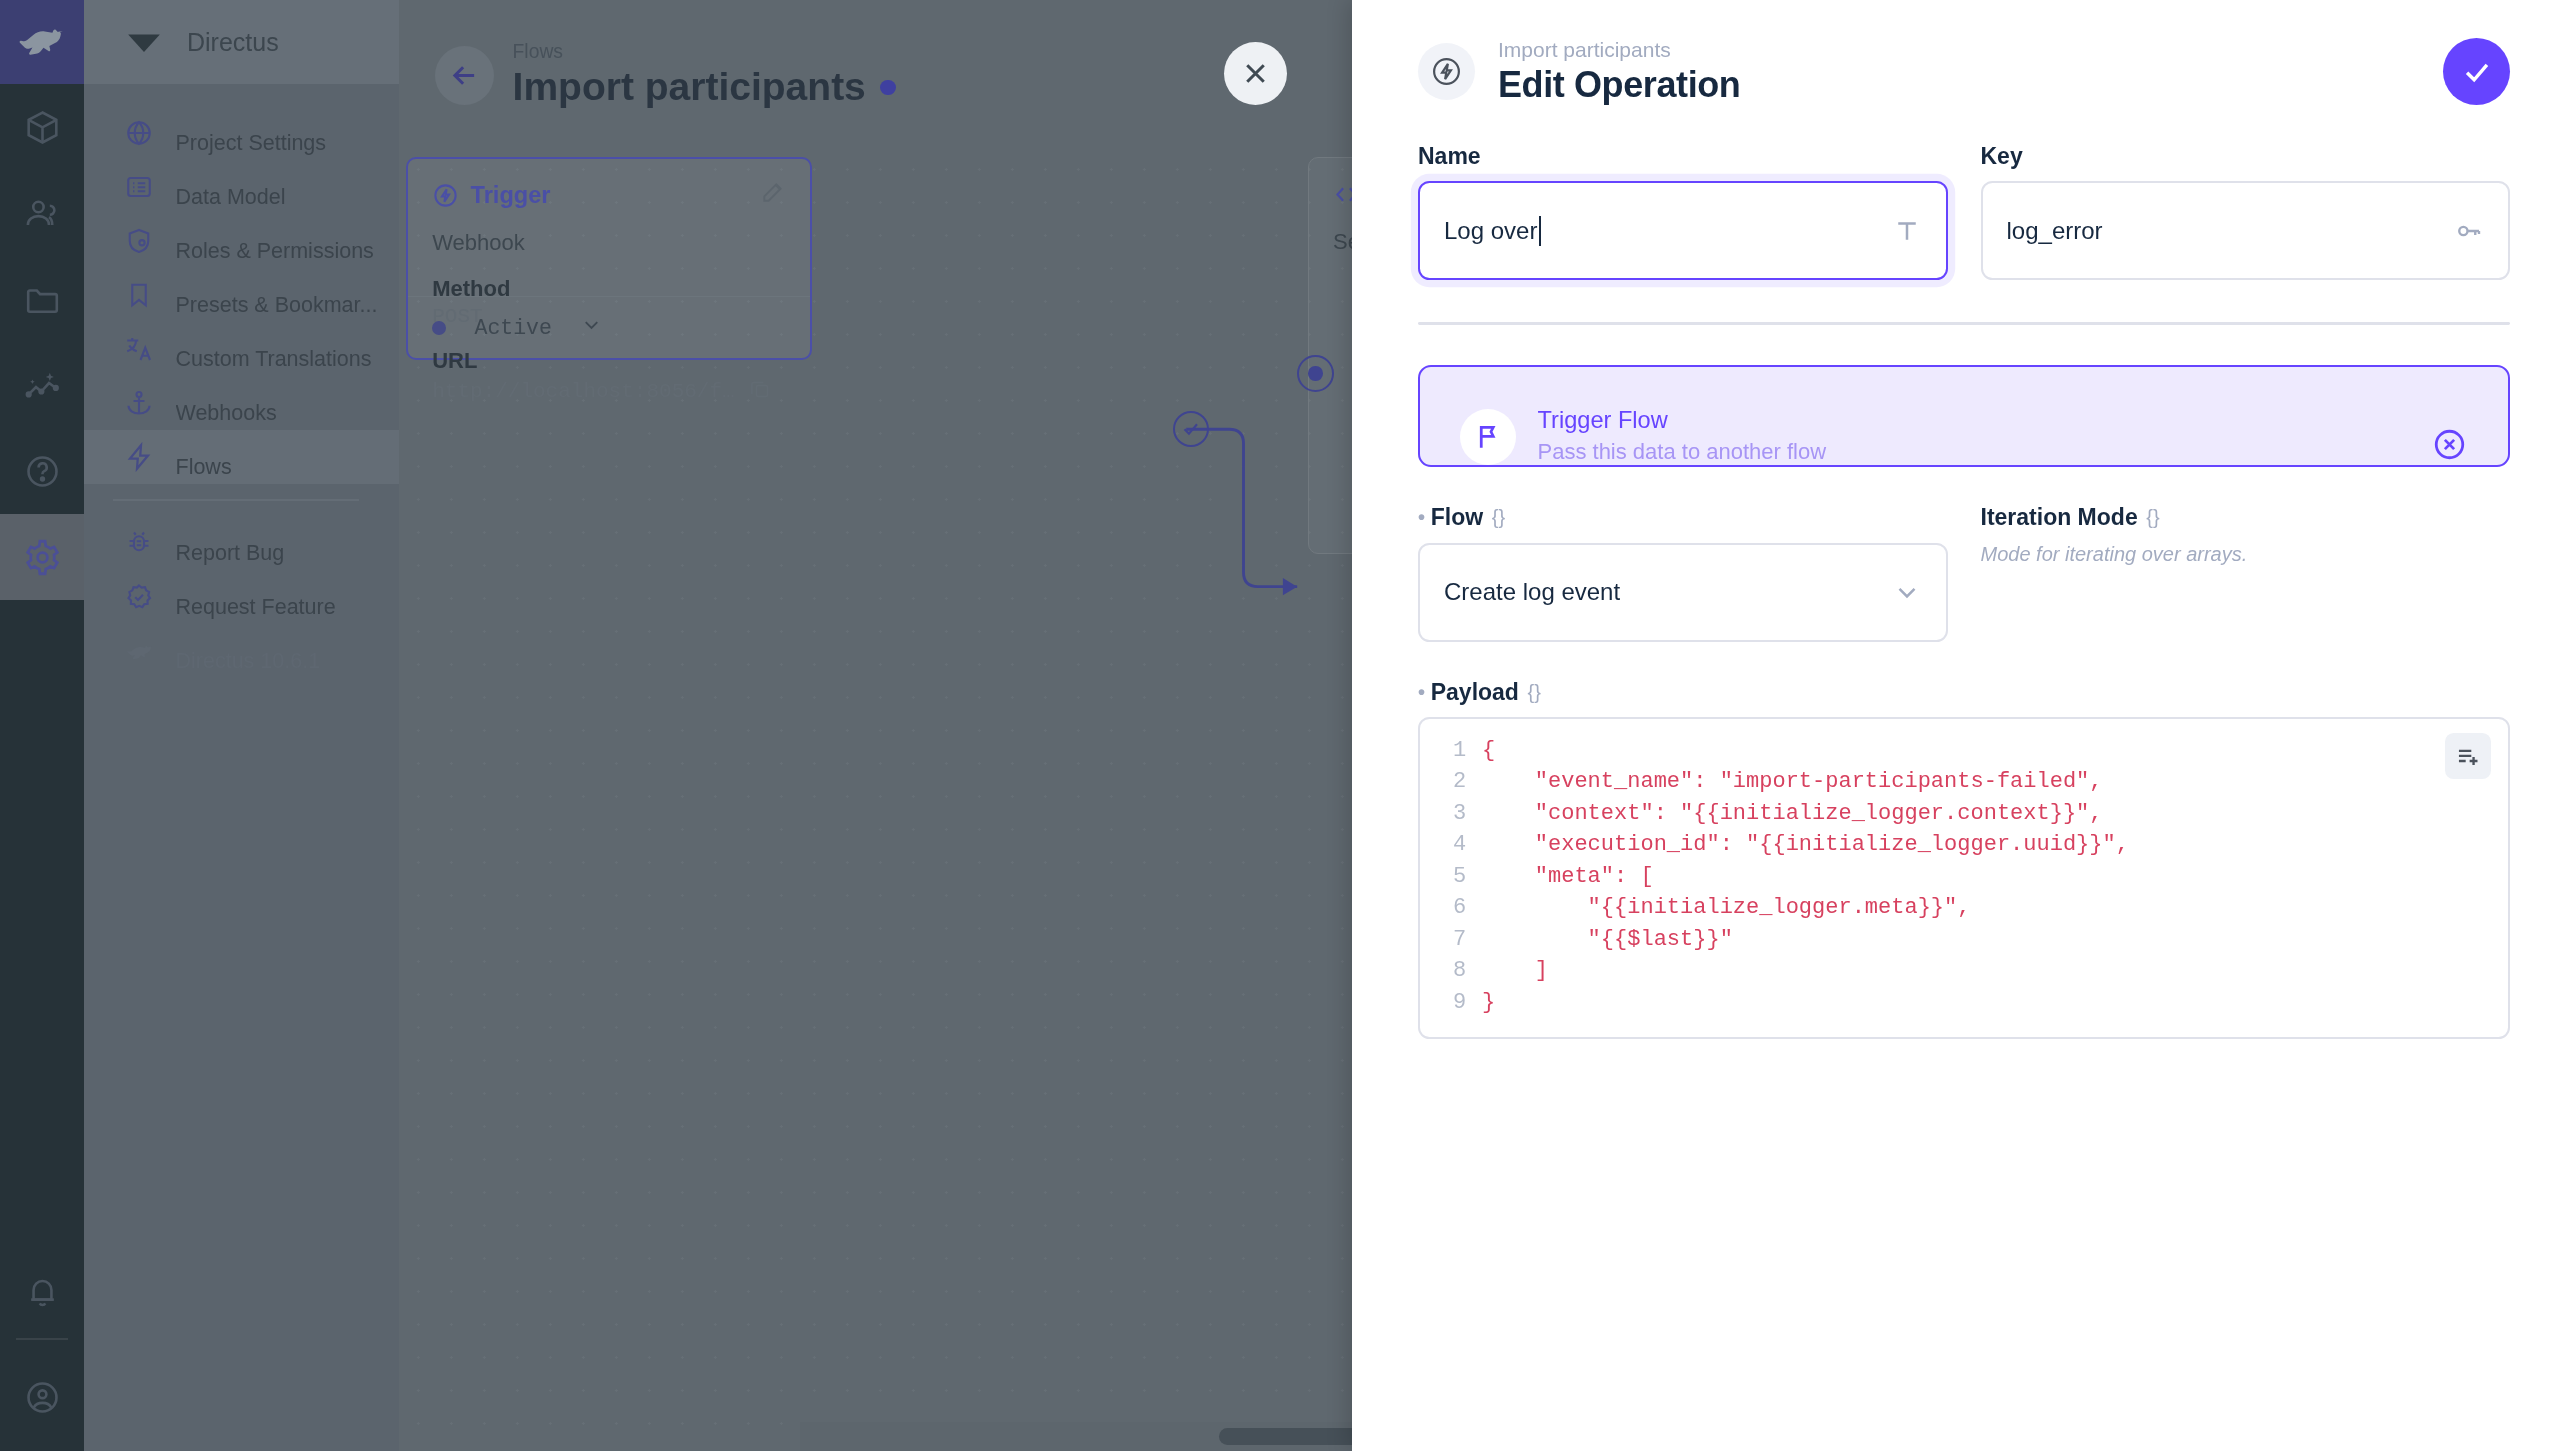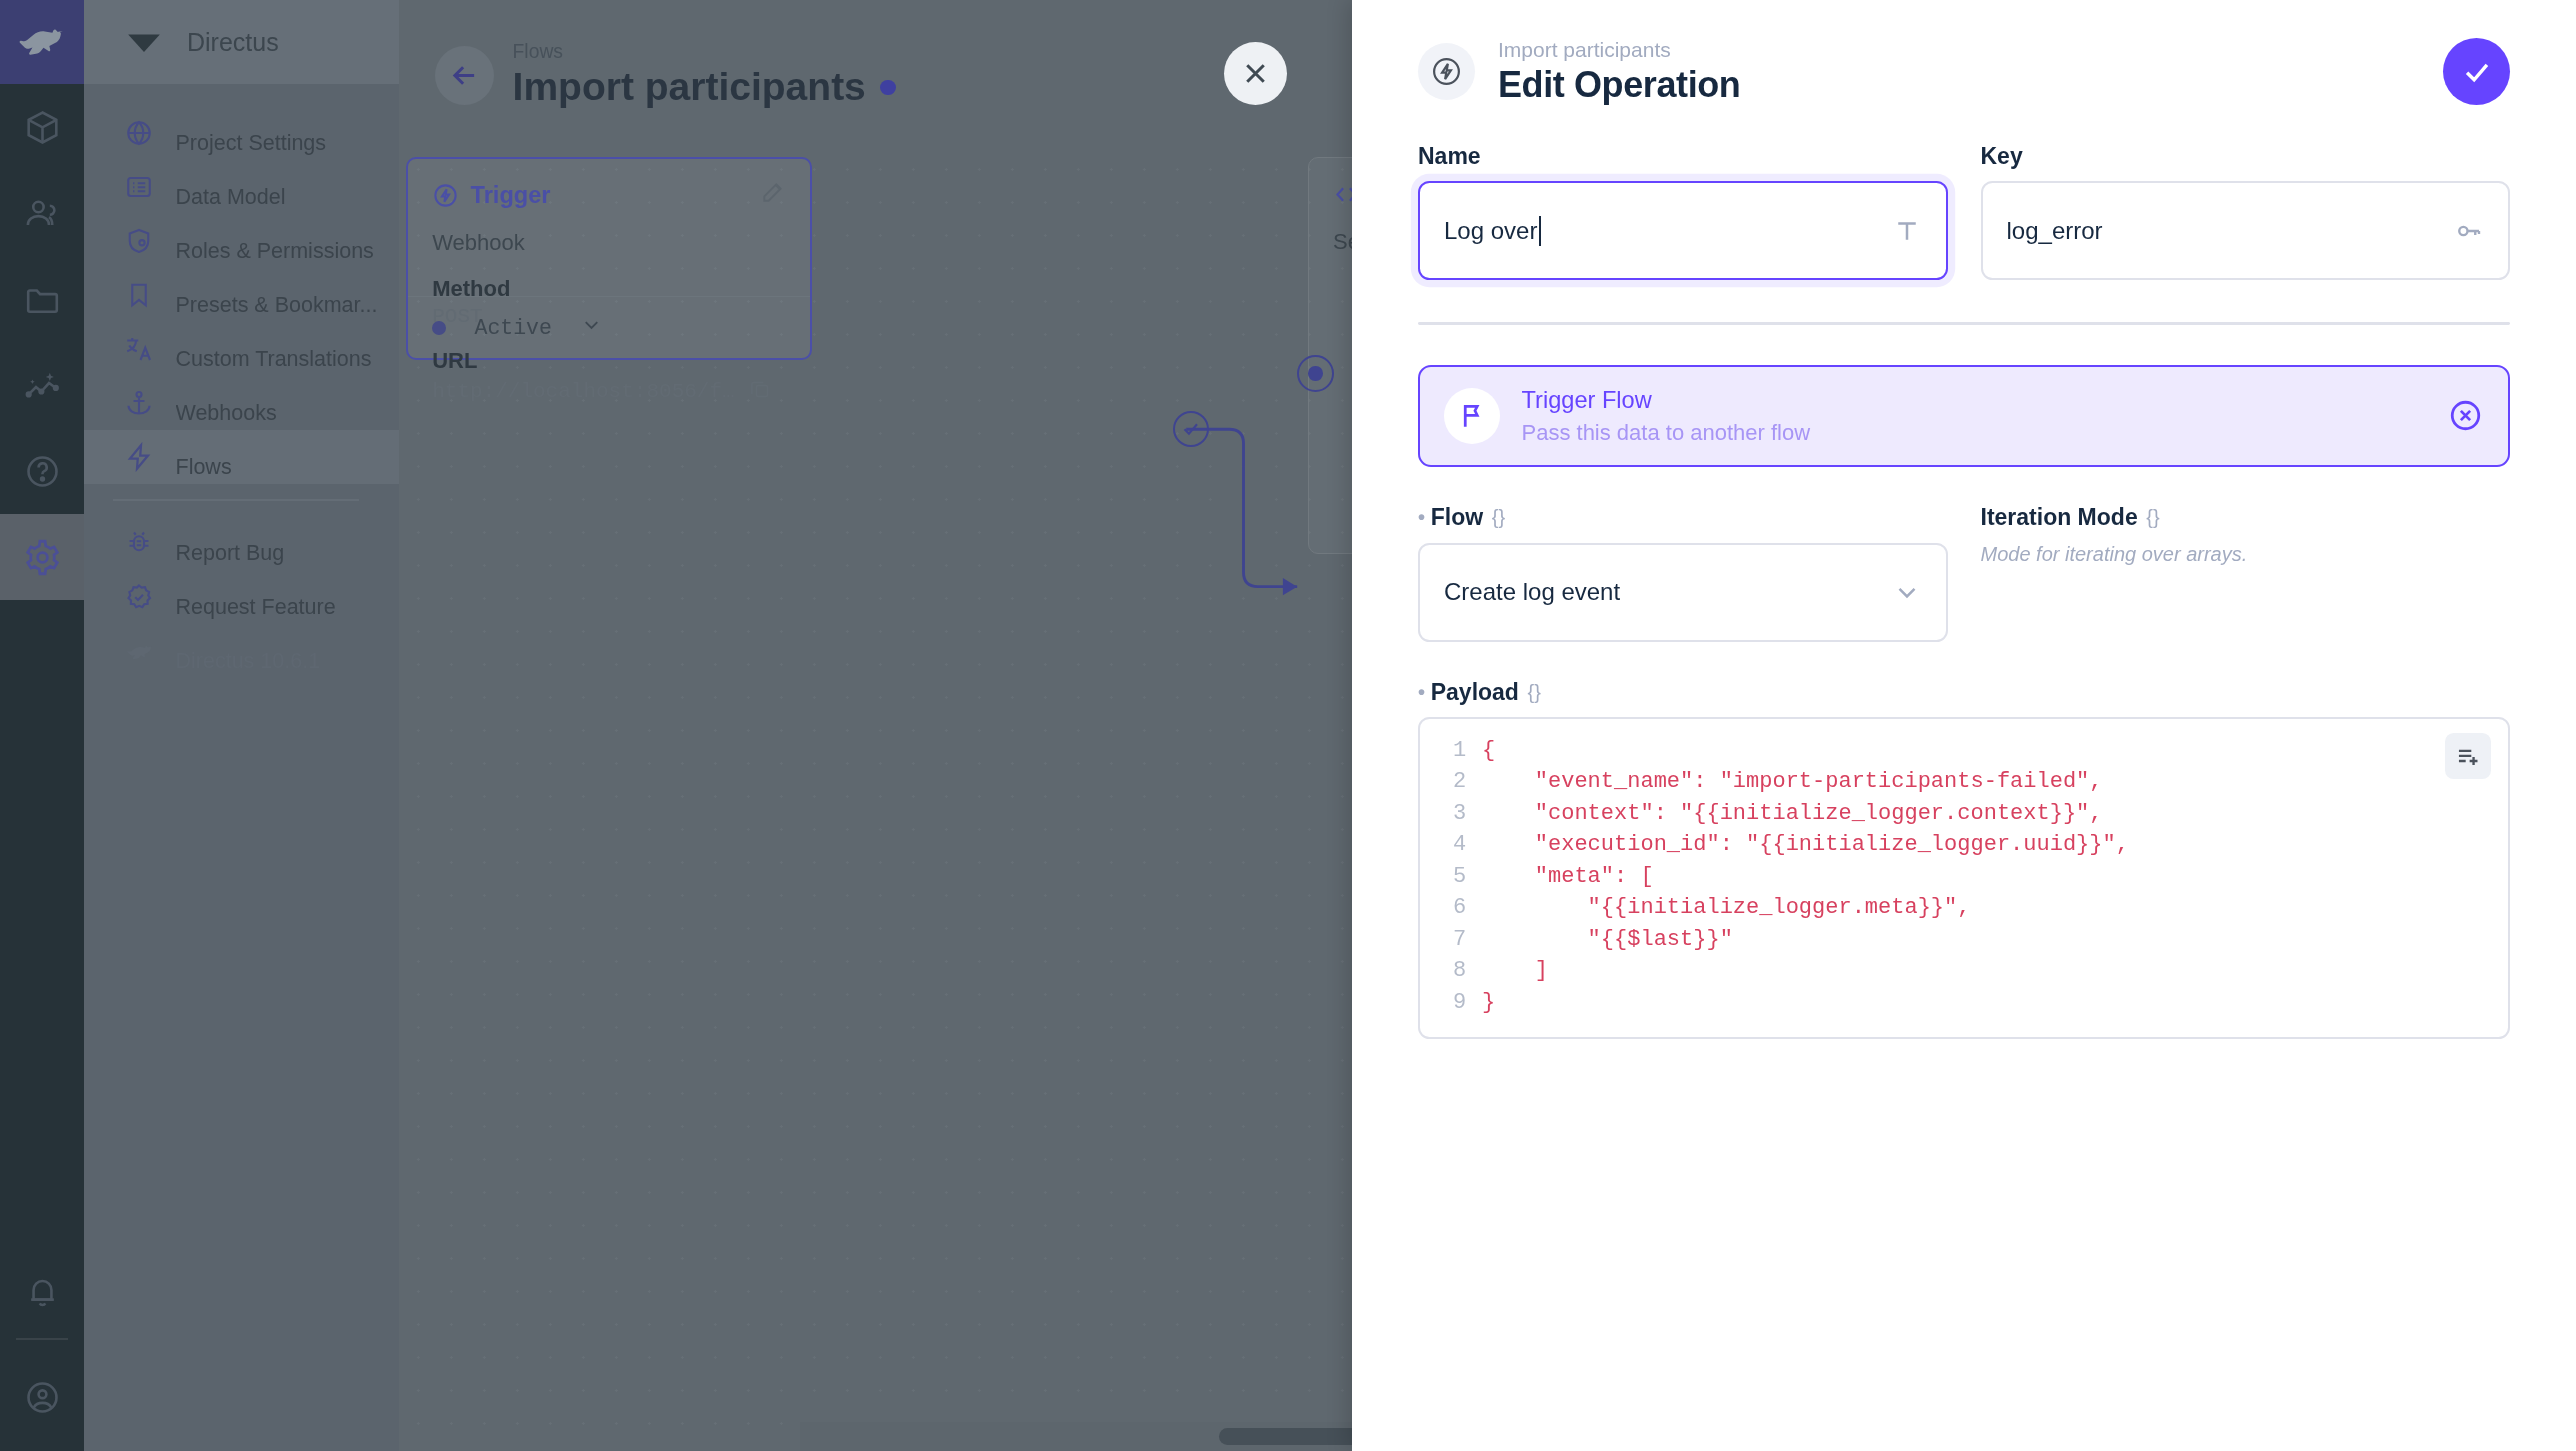--- a/index.html
+++ b/index.html
@@ -154,21 +154,21 @@
   .inp .caret { width: 2.1px; height: 30px; background: #172940; display:inline-block; margin-left: 1.4px;}
   .inp .trail { margin-left: auto; color: #a2abc0; display:flex; align-items:center; }
   .inp .trail svg { width: 30px; height: 30px; }
   .inp.sel { cursor: pointer; }
   .hint { font-size: 20px; color: #a2abc0; font-style: italic; margin-top: 11.4px; }
 
   .divider { height: 2.9px; background: #dfe1ea; border-radius: 1.4px; margin: 42px 0 40px; }
 
   .trigger-card {
     border: 2.9px solid #6644ff; border-radius: 13px; background: #eeeafe;
-    height: 102px; display: flex; align-items: center; padding: 0 24px; gap: 21.5px;
+    height: 102px; display: flex; align-items: flex-end; padding: 0 40px; gap: 21.5px;
   }
   .trigger-av {
     width: 56px; height: 56px; border-radius: 50%; background: #fff;
     display:flex; align-items:center; justify-content:center; color: #6644ff; flex:0 0 56px;
   }
   .trigger-av svg { width: 30px; height: 30px; }
   .trigger-name { font-size: 23.6px; color: #6644ff; font-weight: 400; }
   .trigger-desc { font-size: 22px; color: #a795f5; margin-top: 5.7px; }
   .trigger-x { margin-left: auto; color: #6644ff; }
   .trigger-x svg { width: 37px; height: 37px; }

